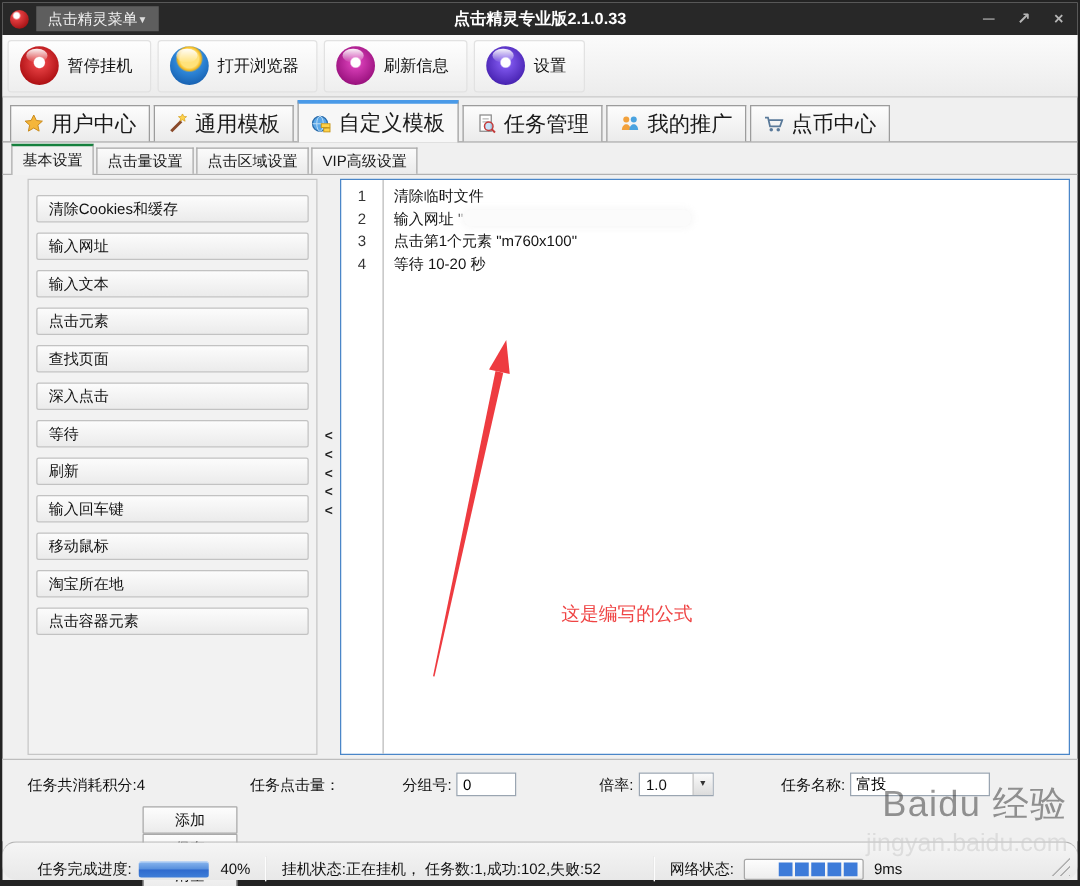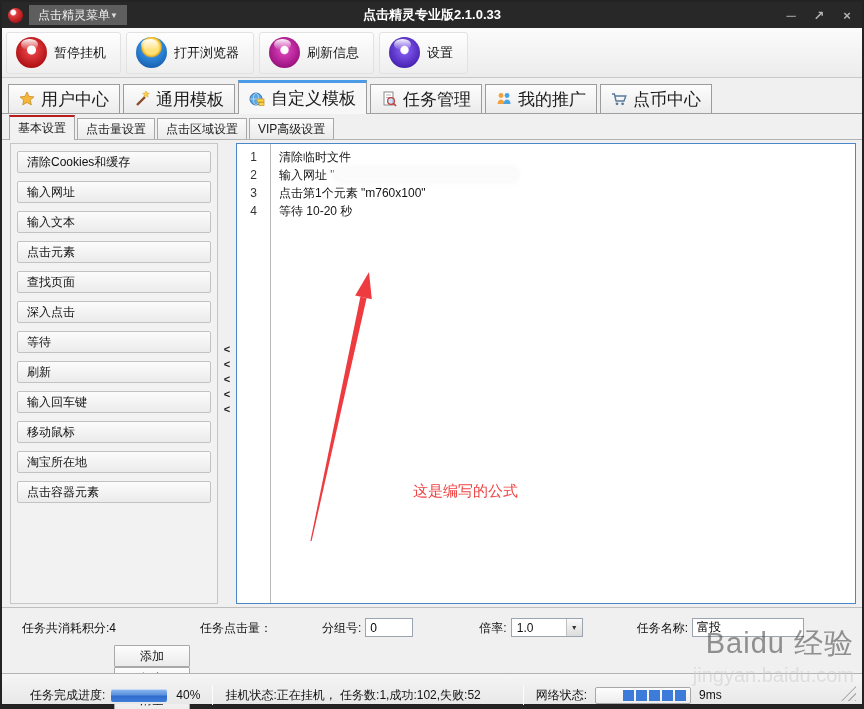--- a/index.html
+++ b/index.html
@@ -46,26 +46,26 @@
   .tab.selected { height:34px; background:#f7f7f7; border-top:3px solid #4a9ae8;
     margin-bottom:-1px; z-index:2; }
   .tab svg { flex:none; }
 
   
   .tabs-sub { height:26px; display:flex; align-items:flex-end; padding-left:7px;
     border-bottom:1px solid #b2b2b2; flex:none; }
   .subtab { height:21px; display:inline-flex; align-items:center; padding:0 8px; font-size:12px;
     color:#1a1a1a; background:linear-gradient(#fbfbfb,#ebebeb); border:1px solid #a8a8a8;
     border-bottom:none; margin-right:2px; }
-  .subtab.selected { height:25px; background:#f2f2f2; border-top:2px solid #b91c1c; margin-bottom:-1px; }
+  .subtab.selected { height:25px; background:#f2f2f2; border-top:2px solid #15803d; margin-bottom:-1px; }
 
   
   .content { flex:1; display:flex; padding:3px 6px 3px 8px; min-height:0; }
-  .sidebar { width:208px; flex:none; background:#f2f2f2; border:1px solid #c6c6c6;
-    padding:7px 6px; overflow:hidden; }
+  .sidebar { width:232px; flex:none; background:#f2f2f2; border:1px solid #c6c6c6;
+    padding:12px 6px; overflow:hidden;margin-left:12px; }
   .side-btn { width:100%; height:22px; margin-bottom:8px; display:flex; align-items:center;
     padding-left:9px; font-size:12px; color:#111; background:linear-gradient(#fcfcfc,#ebebeb);
     border:1px solid #c2c2c2; border-radius:2px; }
   .splitter { width:18px; flex:none; display:flex; flex-direction:column; align-items:center;
     padding-top:200px; gap:3px; }
   .splitter span { font-size:11px; font-weight:bold; color:#222; line-height:12px; }
 
   .editor { flex:1; background:#fff; border:1px solid #4a86c8; display:flex; position:relative; min-width:0; }
   .gutter { width:34px; flex:none; border-right:1px solid #b9b9b9; padding-top:4px;
     text-align:center; font-size:12px; line-height:18px; color:#333; }
@@ -83,33 +83,33 @@
   .frow1 { display:flex; align-items:flex-end; font-size:12px; color:#111; height:22px; }
   .lbl-points { margin-left:20px; }
   .lbl-clicks { margin-left:84px; }
   .lbl-group  { margin-left:50px; margin-right:4px; }
   .lbl-rate   { margin-left:66px; margin-right:4px; }
   .lbl-name   { margin-left:54px; margin-right:4px; }
   .txt-input { height:19px; border:1px solid #9aa5b1; background:#fff; font-size:12px;
     padding:0 4px; font-family:inherit; }
   .in-group { width:48px; }
   .in-name  { width:112px; }
-  .select { display:inline-flex; width:72px; height:19px; border:1px solid #9aa5b1; background:#fff; }
+  .select { display:inline-flex; width:60px; height:19px; border:1px solid #9aa5b1; background:#fff; }
   .select .val { flex:1; font-size:12px; padding:2px 0 0 5px; }
   .select .dd { width:16px; background:linear-gradient(#fafafa,#dcdcdc); border-left:1px solid #c0c0c0;
     display:flex; align-items:center; justify-content:center; font-size:7px; color:#333; }
   .frow2 { display:flex; justify-content:space-between; padding:8px 108px 0 112px;flex-direction:column; }
   .form-btn { width:76px; height:22px; font-size:12px; color:#111;
     background:linear-gradient(#fdfdfd,#ebebeb); border:1px solid #a9a9a9; border-radius:1px;
     display:flex; align-items:center; justify-content:center; font-family:inherit; }
 
   
   .statusbar { flex:none; height:31px; border-top:1px solid #b3b3b3;
     background:linear-gradient(#f5f5f5,#e8e8e8); display:flex; align-items:center;
-    font-size:12px; color:#111; padding:12px 6px 0 28px; }
+    font-size:12px; color:#111; padding:12px 6px 0 28px;border-radius:11px; }
   .progress { width:56px; height:13px; border-radius:2px; margin:0 9px 0 6px;
     background:linear-gradient(#8db9ef 0%, #5b92de 45%, #2f6bce 55%, #3f7ed8 100%);
     box-shadow:inset 0 1px 0 rgba(255,255,255,.5); }
   .vsep { width:1px; height:20px; background:#bcbcbc; border-right:1px solid #fdfdfd; margin:0 12px; }
   .vsep.s2 { margin-left:42px; }
   .netmeter { width:96px; height:17px; border:1px solid #a8a8a8; border-radius:2px;
     background:linear-gradient(#fdfdfd,#ededed); display:flex; align-items:center;
     justify-content:flex-end; gap:2px; padding:0 4px; margin:0 8px; }
   .netmeter i { width:11px; height:11px; background:#3d7bd9; }
   .grip { margin-left:auto; width:15px; height:15px; align-self:flex-end; margin-bottom:3px;

